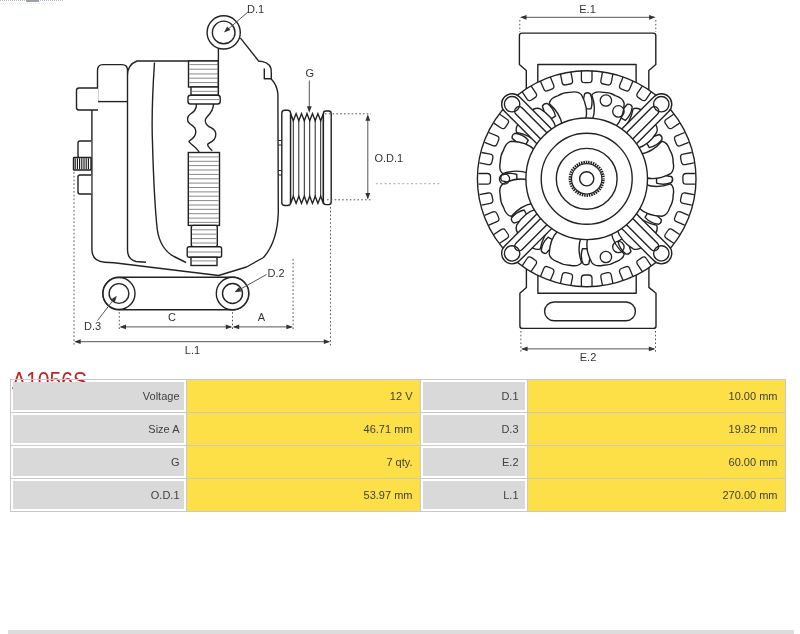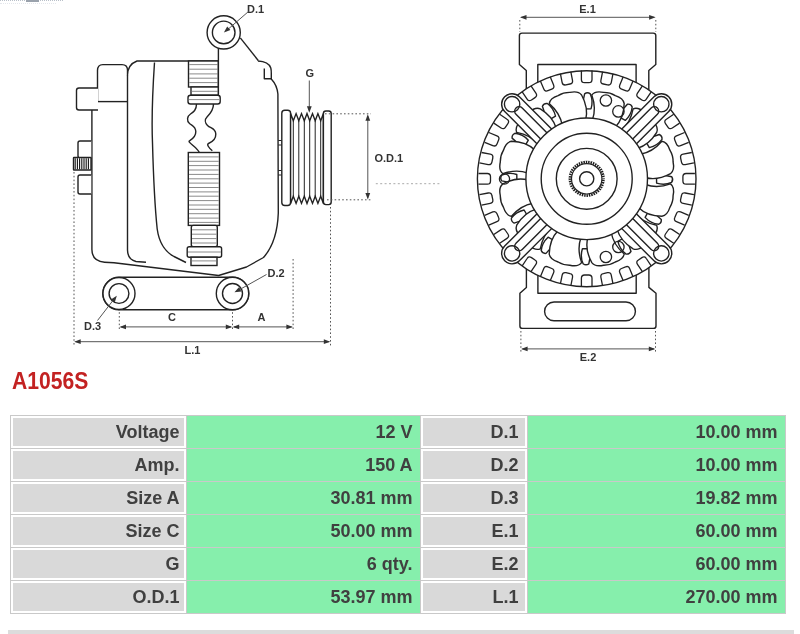--- a/index.html
+++ b/index.html
@@ -1,27 +1,27 @@
 <!DOCTYPE html>
 <html><head>
 <meta charset="utf-8">
 <style>
 * { margin:0; padding:0; box-sizing:border-box; }
 html,body { width:800px; height:634px; background:#ffffff; overflow:hidden;
   font-family:"Liberation Sans", sans-serif; }
-#stage { position:relative; width:760px; height:634px;font-weight:bold; }
+#stage { position:relative; width:760px; height:634px; }
 svg text { font-family:"Liberation Sans", sans-serif; }
 #code { position:absolute; left:11.5px; top:366.5px; font-size:24px; color:#c32222; transform:scaleX(0.88); transform-origin:left top; }
-#tbl { position:absolute; left:10px; top:415px; border-collapse:collapse; table-layout:fixed;
-  width:775px; font-size:18px; color:#404040; }
+#tbl { position:absolute; left:10px; top:379px; border-collapse:collapse; table-layout:fixed;
+  width:775px; font-size:11px; color:#404040; }
 #tbl td { border:1px solid #c9c9c9; height:32px; padding:0; }
 #tbl td.l div { background:#d9d9d9; margin:2px; height:28px; line-height:28px;
   text-align:right; padding-right:4.5px; }
 #tbl td:nth-child(3) div { padding-right:6.5px; }
-#tbl td.v { text-align:right; padding-right:7.5px; background:#86efac; }
+#tbl td.v { text-align:right; padding-right:7.5px; background:#fde047; }
 #topdash { position:absolute; left:0; top:0; width:63px; height:0;
   border-top:1px dotted #b9c0c9; }
 #topdash2 { position:absolute; left:26px; top:0; width:13px; height:2px; background:#9aa2ac; }
 #topdash3 { position:absolute; left:0; top:3px; width:56px; height:0; border-top:1px dotted #e4e7ec; }
 #botbar { position:absolute; left:8px; top:630px; width:786px; height:4px; background:#dcdcdc; }
 </style>
 </head>
 <body>
 <div id="stage">
 <div id="topdash"></div><div id="topdash2"></div><div id="topdash3"></div>
@@ -255,53 +255,33 @@
             <div>Voltage</div>
           </td>
           <td class="v">12 V</td>
           <td class="l">
             <div>D.1</div>
           </td>
           <td class="v">10.00 mm</td>
         </tr>
 <tr>
           <td class="l">
-            <div>Amp.</div>
-          </td>
-          <td class="v">150 A</td>
-          <td class="l">
-            <div>D.2</div>
-          </td>
-          <td class="v">10.00 mm</td>
+            <div>Size A</div>
+          </td>
+          <td class="v">46.71 mm</td>
+          <td class="l">
+            <div>D.3</div>
+          </td>
+          <td class="v">19.82 mm</td>
         </tr>
 <tr>
           <td class="l">
-            <div>Size A</div>
-          </td>
-          <td class="v">30.81 mm</td>
-          <td class="l">
-            <div>D.3</div>
-          </td>
-          <td class="v">19.82 mm</td>
-        </tr>
-<tr>
-          <td class="l">
-            <div>Size C</div>
-          </td>
-          <td class="v">50.00 mm</td>
-          <td class="l">
-            <div>E.1</div>
-          </td>
-          <td class="v">60.00 mm</td>
-        </tr>
-<tr>
-          <td class="l">
             <div>G</div>
           </td>
-          <td class="v">6 qty.</td>
+          <td class="v">7 qty.</td>
           <td class="l">
             <div>E.2</div>
           </td>
           <td class="v">60.00 mm</td>
         </tr>
 <tr>
           <td class="l">
             <div>O.D.1</div>
           </td>
           <td class="v">53.97 mm</td>

